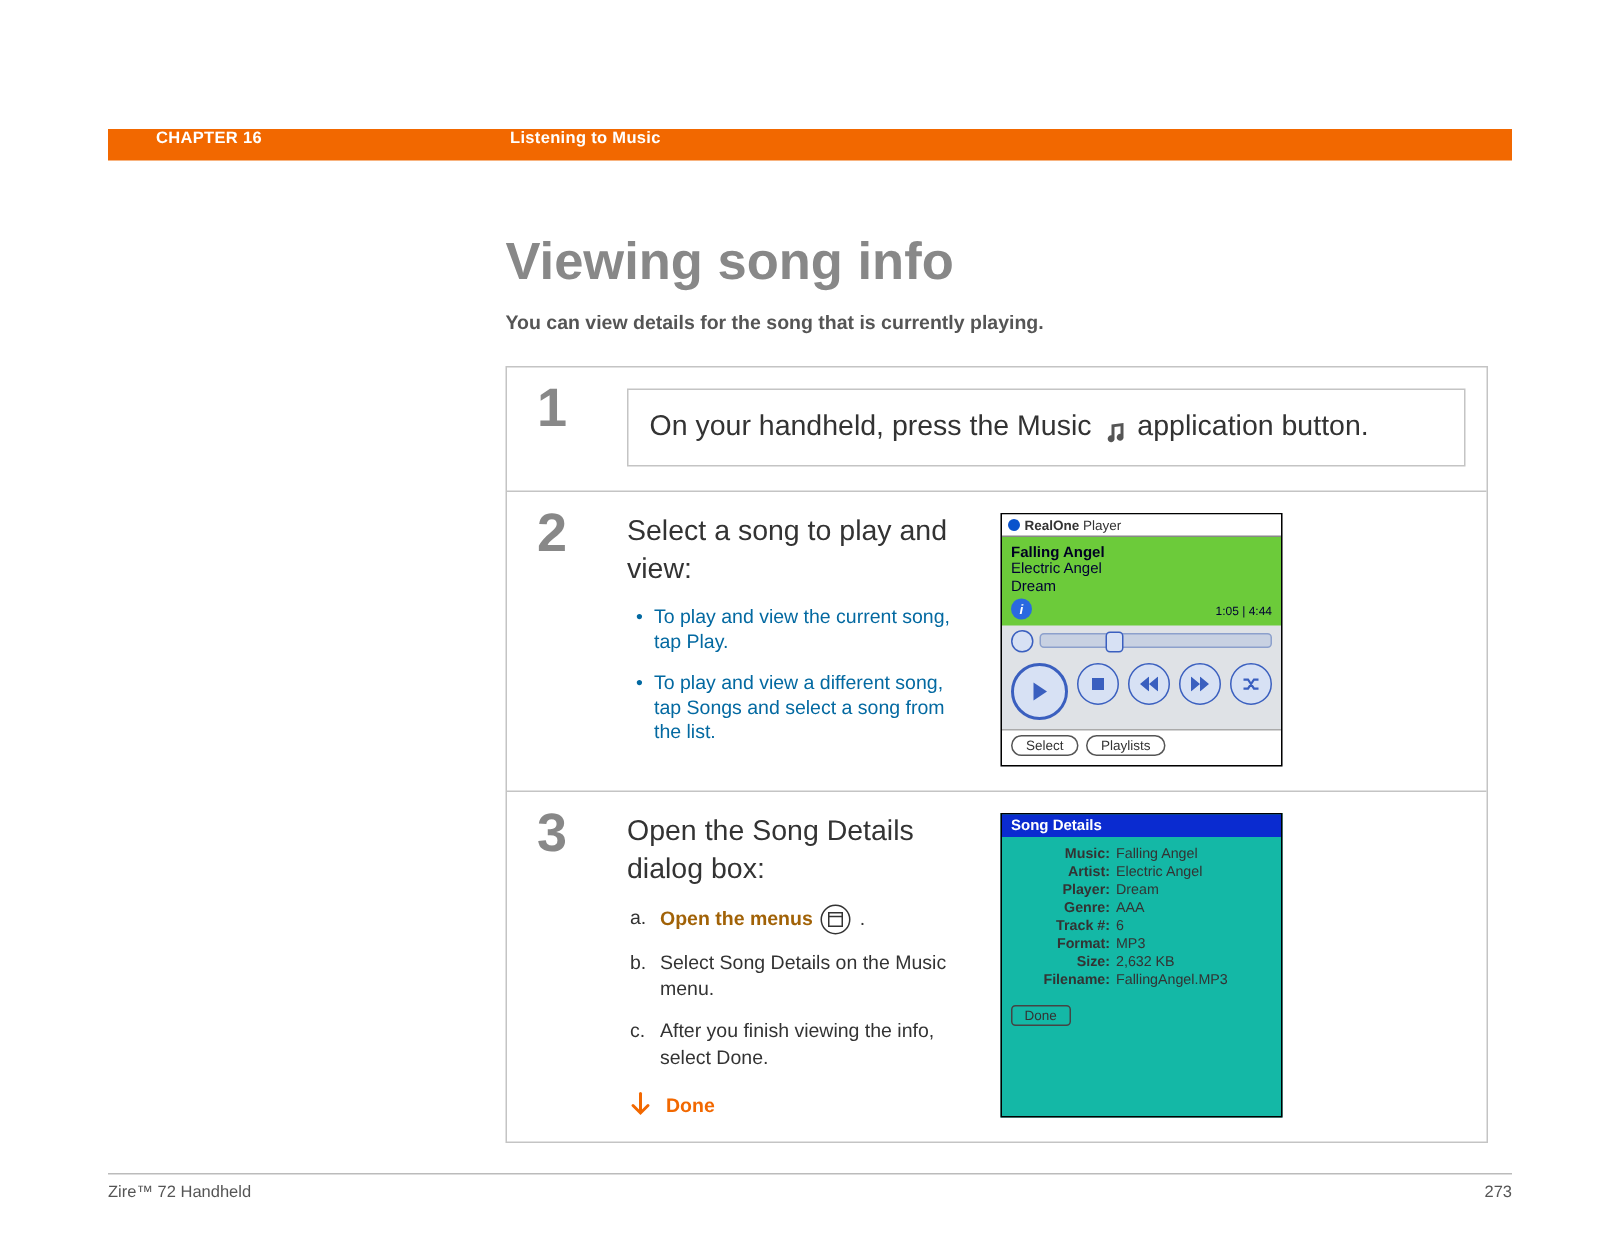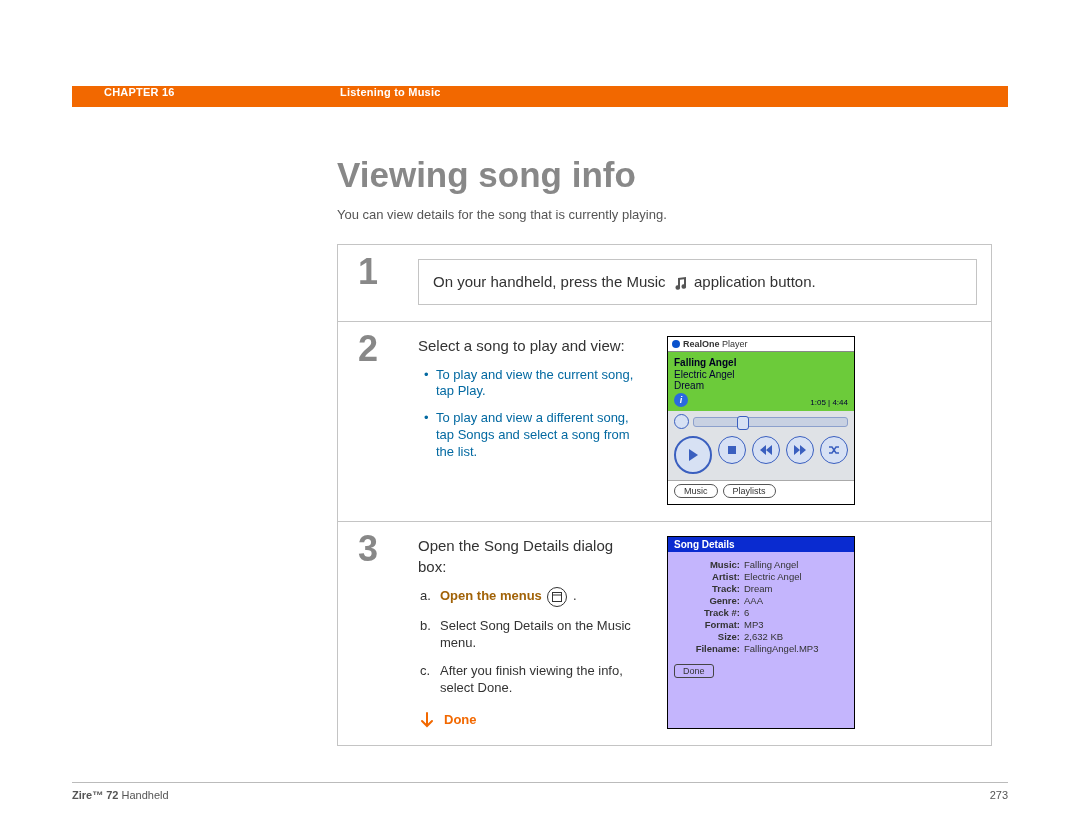--- a/index.html
+++ b/index.html
@@ -50,20 +50,21 @@
 .page-title {
   color: #888;
   font-size: 35px;
   font-weight: 700;
   margin: 18px 0 12px 0;
 }
 .page-intro {
   color: #555;
   font-size: 13px;
   margin-bottom: 22px;
+  font-weight: bold;
 }
 .steps-box {
   border: 1px solid #c4c4c4;
 }
 .step {
   display: flex;
   border-bottom: 1px solid #c4c4c4;
   position: relative;
 }
 .step:last-child { border-bottom: none; }
@@ -79,21 +80,21 @@
   flex: 1;
   padding: 14px 14px 16px 8px;
 }
 .step-white {
   background: #fff;
   border: 1px solid #c4c4c4;
   padding: 12px 14px;
 }
 .step-text {
   color: #333;
-  font-size: 15px;
+  font-size: 19px;
   line-height: 1.35;
 }
 .step-flex {
   display: flex;
   gap: 24px;
 }
 .step-left-text {
   width: 225px;
   flex-shrink: 0;
 }
@@ -195,21 +196,21 @@
 .vol-slider .knob { position: absolute; left: 28%; top: -2px; width: 10px; height: 12px; background: #d7e1f4; border: 1px solid #3a5fbf; border-radius: 3px; }
 .ctrl-row { display: flex; justify-content: center; gap: 6px; padding: 4px 0 6px 0; }
 .ctrl-btn { width: 26px; height: 26px; border: 1.6px solid #3a5fbf; border-radius: 50%; background: #d7e1f4; display: flex; align-items: center; justify-content: center; color: #3a5fbf; font-size: 11px; }
 .ctrl-big { width: 34px; height: 34px; border-width: 2px; }
 .tab-row { display: flex; gap: 5px; padding: 3px 6px 6px 6px; background:#fff; border-top:1px solid #aaa;}
 .tab-btn { border: 1px solid #555; border-radius: 9px; padding: 1px 9px; font-size: 9px; background: #fff; }
 
 .details-mock {
   width: 186px;
   border: 1.5px solid #000;
-  background: #c4b5fd;
+  background: #14b8a6;
   font-size: 9.5px;
 }
 .details-title {
   background: #0a2bd0;
   color: #fff;
   font-weight: bold;
   font-size: 10px;
   padding: 2px 6px;
 }
 .details-body { padding: 6px 8px 4px 8px; }
@@ -222,21 +223,21 @@
   left: 72px;
   right: 72px;
   top: 782px;
   border-top: 1px solid #bbb;
   padding-top: 6px;
   display: flex;
   justify-content: space-between;
   font-size: 11px;
   color: #555;
 }
-.footer .prod b { font-weight: bold; }
+.footer .prod b { font-weight: normal; }
 .arrow-down-svg { flex-shrink: 0; }
 </style>
 </head>
 <body>
 
 <div class="page-outer">
 
   <div class="header-bar">
     <div class="header-chapter">CHAPTER 16</div>
     <div class="header-section">Listening to Music</div>
@@ -317,21 +318,21 @@
                         <path fill="#3a5fbf" d="M0 0 L6 5 L0 10 Z M6 0 L12 5 L6 10 Z"></path>
                       </svg>
                   </div>
                   <div class="ctrl-btn">
                     <svg width="12" height="10">
                         <path stroke="#3a5fbf" stroke-width="1.5" fill="none" d="M1 2 L4 2 L8 8 L11 8 M1 8 L4 8 L8 2 L11 2"></path>
                       </svg>
                   </div>
                 </div>
                 <div class="tab-row">
-                  <div class="tab-btn">Music</div>
+                  <div class="tab-btn">Select</div>
                   <div class="tab-btn">Playlists</div>
                 </div>
               </div>
             </div>
           </div>
         </div>
 
         <div class="step">
           <div class="step-num">3</div>
           <div class="step-body">
@@ -381,21 +382,21 @@
                     <tbody>
                         <tr>
                           <td class="lbl">Music:</td>
                           <td>Falling Angel</td>
                         </tr>
                     <tr>
                           <td class="lbl">Artist:</td>
                           <td>Electric Angel</td>
                         </tr>
                     <tr>
-                          <td class="lbl">Track:</td>
+                          <td class="lbl">Player:</td>
                           <td>Dream</td>
                         </tr>
                     <tr>
                           <td class="lbl">Genre:</td>
                           <td>AAA</td>
                         </tr>
                     <tr>
                           <td class="lbl">Track #:</td>
                           <td>6</td>
                         </tr>

